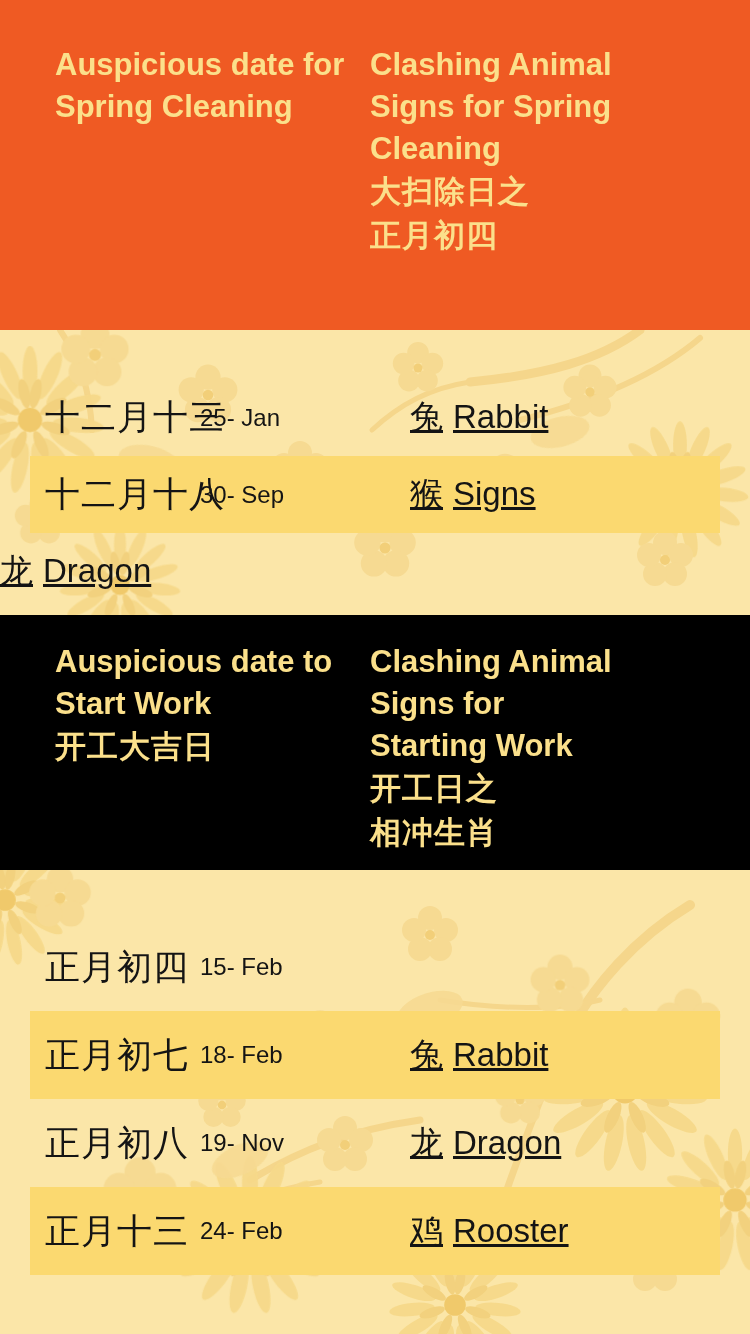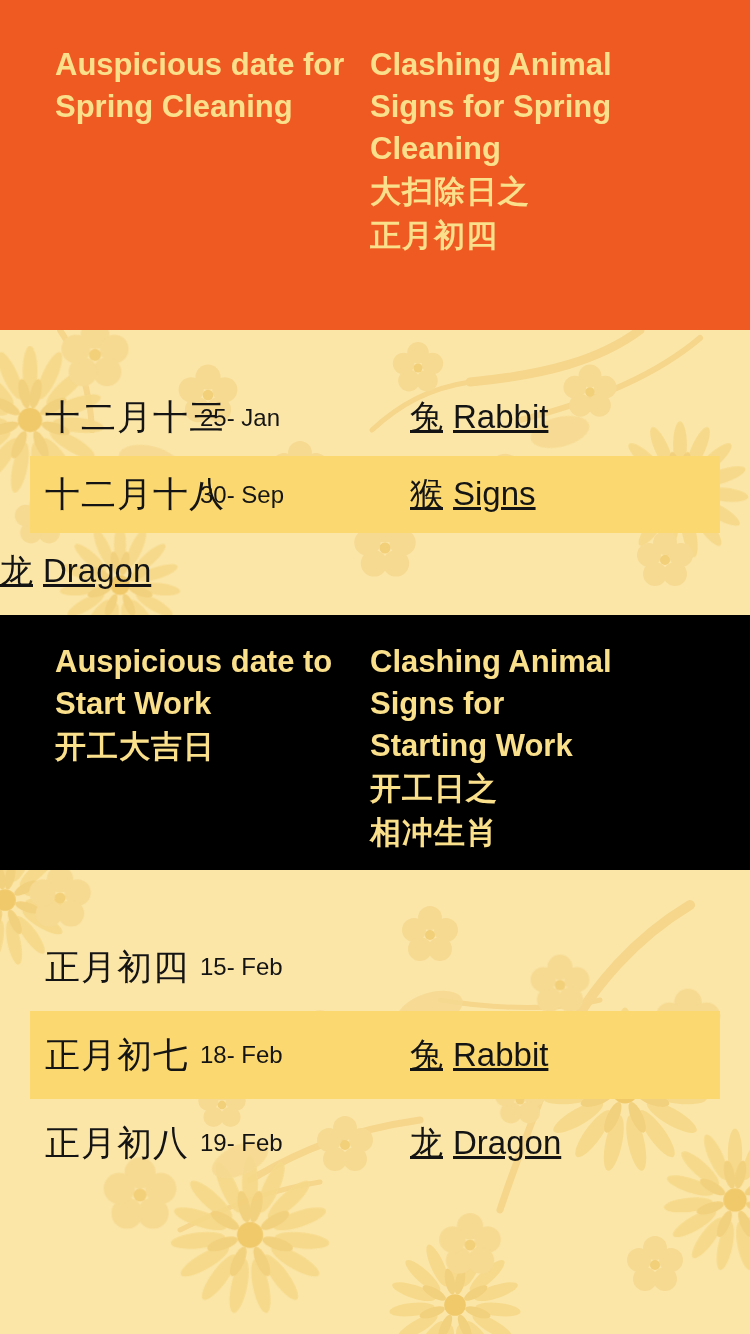--- a/index.html
+++ b/index.html
@@ -316,20 +316,26 @@
     <div class="row alt">
       <div class="hl" style="display: block;"></div>
       <div class="cell lunar">正月初七</div>
       <div class="cell greg">18- Feb</div>
       <div class="cell zodiac"><span class="zh">兔</span><span>Rabbit</span></div>
     </div>
 
     <div class="row">
 
       <div class="cell lunar">正月初八</div>
-      <div class="cell greg">19- Feb</div>
+      <div class="cell greg">19- Nov</div>
       <div class="cell zodiac"><span class="zh">龙</span><span>Dragon</span></div>
     </div>
 
+    <div class="row alt">
+      <div class="hl" style="display: block;"></div>
+      <div class="cell lunar">正月十三</div>
+      <div class="cell greg">24- Feb</div>
+      <div class="cell zodiac"><span class="zh">鸡</span><span>Rooster</span></div>
+    </div>
 
   </div>
 
 </div>
 
 </body></html>

